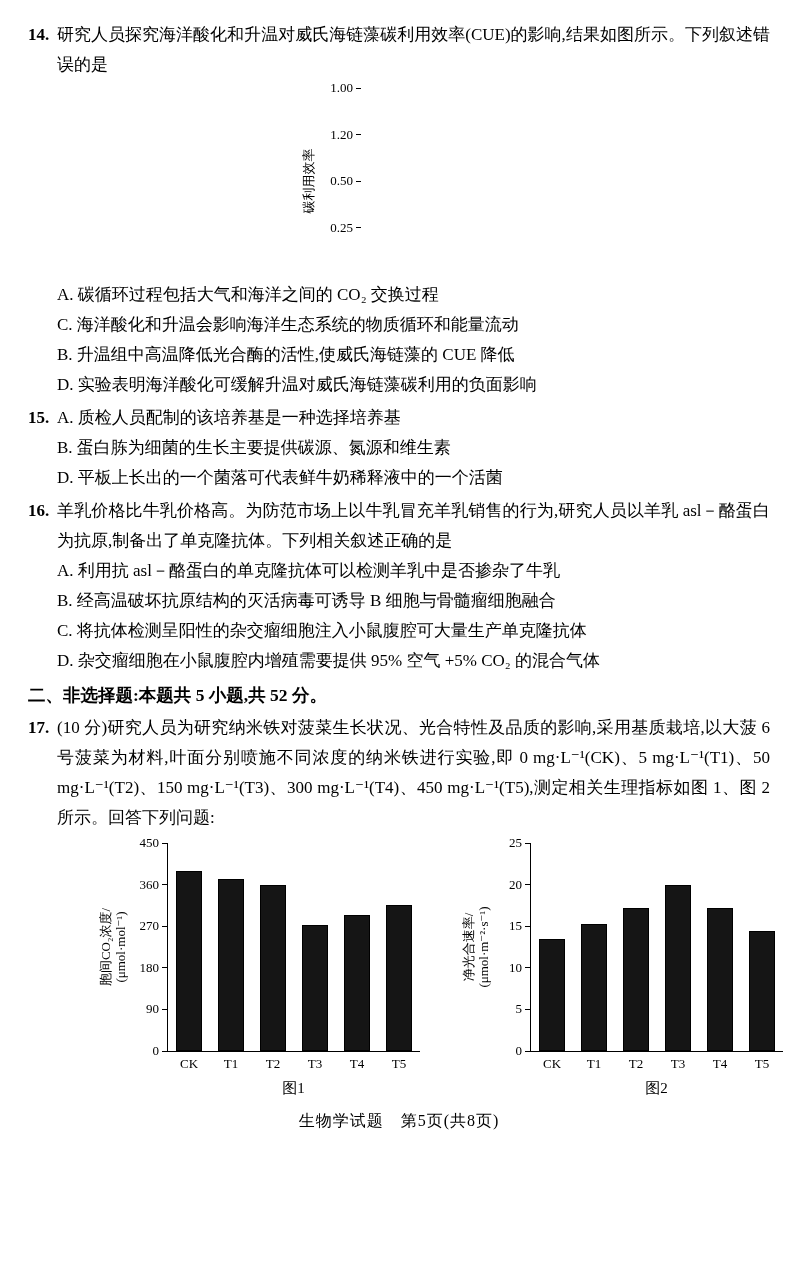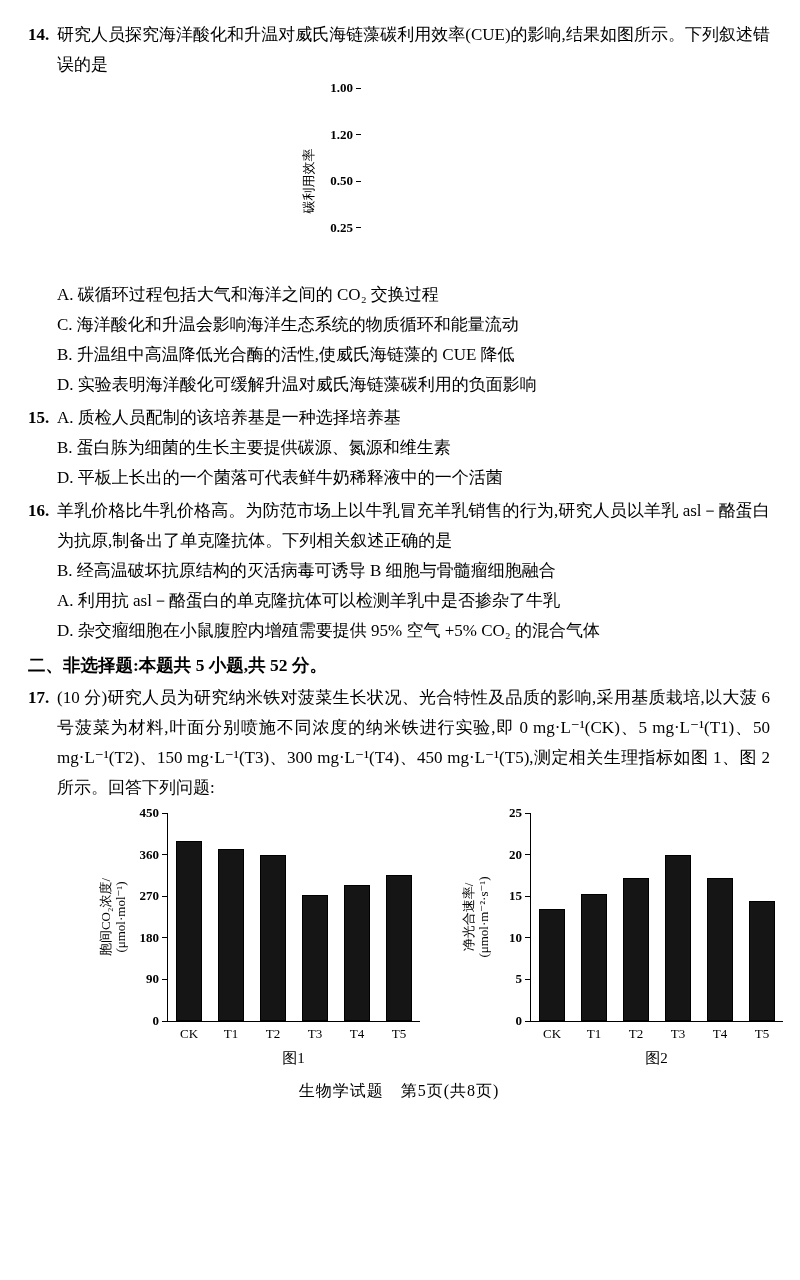--- a/index.html
+++ b/index.html
@@ -11,21 +11,21 @@
   .opt{line-height:30px;}
   .section-head{font-size:17.5px;font-weight:bold;line-height:32px;margin:2px 0 2px 0;}
   .footer{text-align:center;font-size:16px;margin-top:14px;letter-spacing:1px;}
 
   
   .chart{display:flex;align-items:flex-start;}
   .ylab-col{position:relative;}
   .ylab{position:absolute;top:50%;left:50%;transform:translate(-50%,-50%) rotate(-90deg);
         white-space:nowrap;text-align:center;font-size:13px;line-height:15px;}
   .yaxis{position:relative;}
-  .ytick-label{position:absolute;right:8px;font-size:13px;line-height:14px;white-space:nowrap;font-weight:bold;}
+  .ytick-label{position:absolute;right:8px;font-size:13px;line-height:14px;white-space:nowrap;}
   .ytick-mark{position:absolute;right:0;width:5px;height:1px;background:#000;}
   .plot-wrap{display:flex;flex-direction:column;}
   .plot{position:relative;border-left:1.5px solid #000;border-bottom:1.5px solid #000;}
   .bar{position:absolute;bottom:0;box-sizing:border-box;}
   .bar-black{background:#151515;border:1px solid #000;}
   .bar-gray{background:#b5b5b5;border:1px solid #000;}
   .bar-white{background:#fff;border:1.4px solid #000;}
   .bar-hatch{background:repeating-linear-gradient(45deg,#fff 0,#fff 3.5px,#000 3.5px,#000 4.8px);border:1px solid #000;}
   .xlab{position:absolute;top:100%;padding-top:5px;text-align:center;font-size:13px;line-height:15px;white-space:nowrap;}
   .caption{text-align:center;font-size:15px;margin-top:27px;line-height:18px;}
@@ -79,22 +79,23 @@
   <div class="question">
     <span class="qnum">15.</span>
     <div class="opt">A. 质检人员配制的该培养基是一种选择培养基</div>
     <div class="opt">B. 蛋白胨为细菌的生长主要提供碳源、氮源和维生素</div>
     <div class="opt">D. 平板上长出的一个菌落可代表鲜牛奶稀释液中的一个活菌</div>
   </div>
 
   <div class="question">
     <span class="qnum">16.</span>
     <div class="stem">羊乳价格比牛乳价格高。为防范市场上以牛乳冒充羊乳销售的行为,研究人员以羊乳 asl－酪蛋白为抗原,制备出了单克隆抗体。下列相关叙述正确的是</div>
+    <div class="opt">A. 利用抗 asl－酪蛋白的单克隆抗体可以检测羊乳中是否掺杂了牛乳</div>
     <div class="opt">B. 经高温破坏抗原结构的灭活病毒可诱导 B 细胞与骨髓瘤细胞融合</div>
-    <div class="opt">A. 利用抗 asl－酪蛋白的单克隆抗体可以检测羊乳中是否掺杂了牛乳</div>
+    <div class="opt">C. 将抗体检测呈阳性的杂交瘤细胞注入小鼠腹腔可大量生产单克隆抗体</div>
     <div class="opt">D. 杂交瘤细胞在小鼠腹腔内增殖需要提供 95% 空气 +5% CO₂ 的混合气体</div>
   </div>
 
   <div class="section-head">二、非选择题:本题共 5 小题,共 52 分。</div>
 
   <div class="question">
     <span class="qnum">17.</span>
     <div class="stem">(10 分)研究人员为研究纳米铁对菠菜生长状况、光合特性及品质的影响,采用基质栽培,以大菠 6 号菠菜为材料,叶面分别喷施不同浓度的纳米铁进行实验,即 0 mg·L⁻¹(CK)、5 mg·L⁻¹(T1)、50 mg·L⁻¹(T2)、150 mg·L⁻¹(T3)、300 mg·L⁻¹(T4)、450 mg·L⁻¹(T5),测定相关生理指标如图 1、图 2 所示。回答下列问题:</div>
 
     <div class="charts-row">

